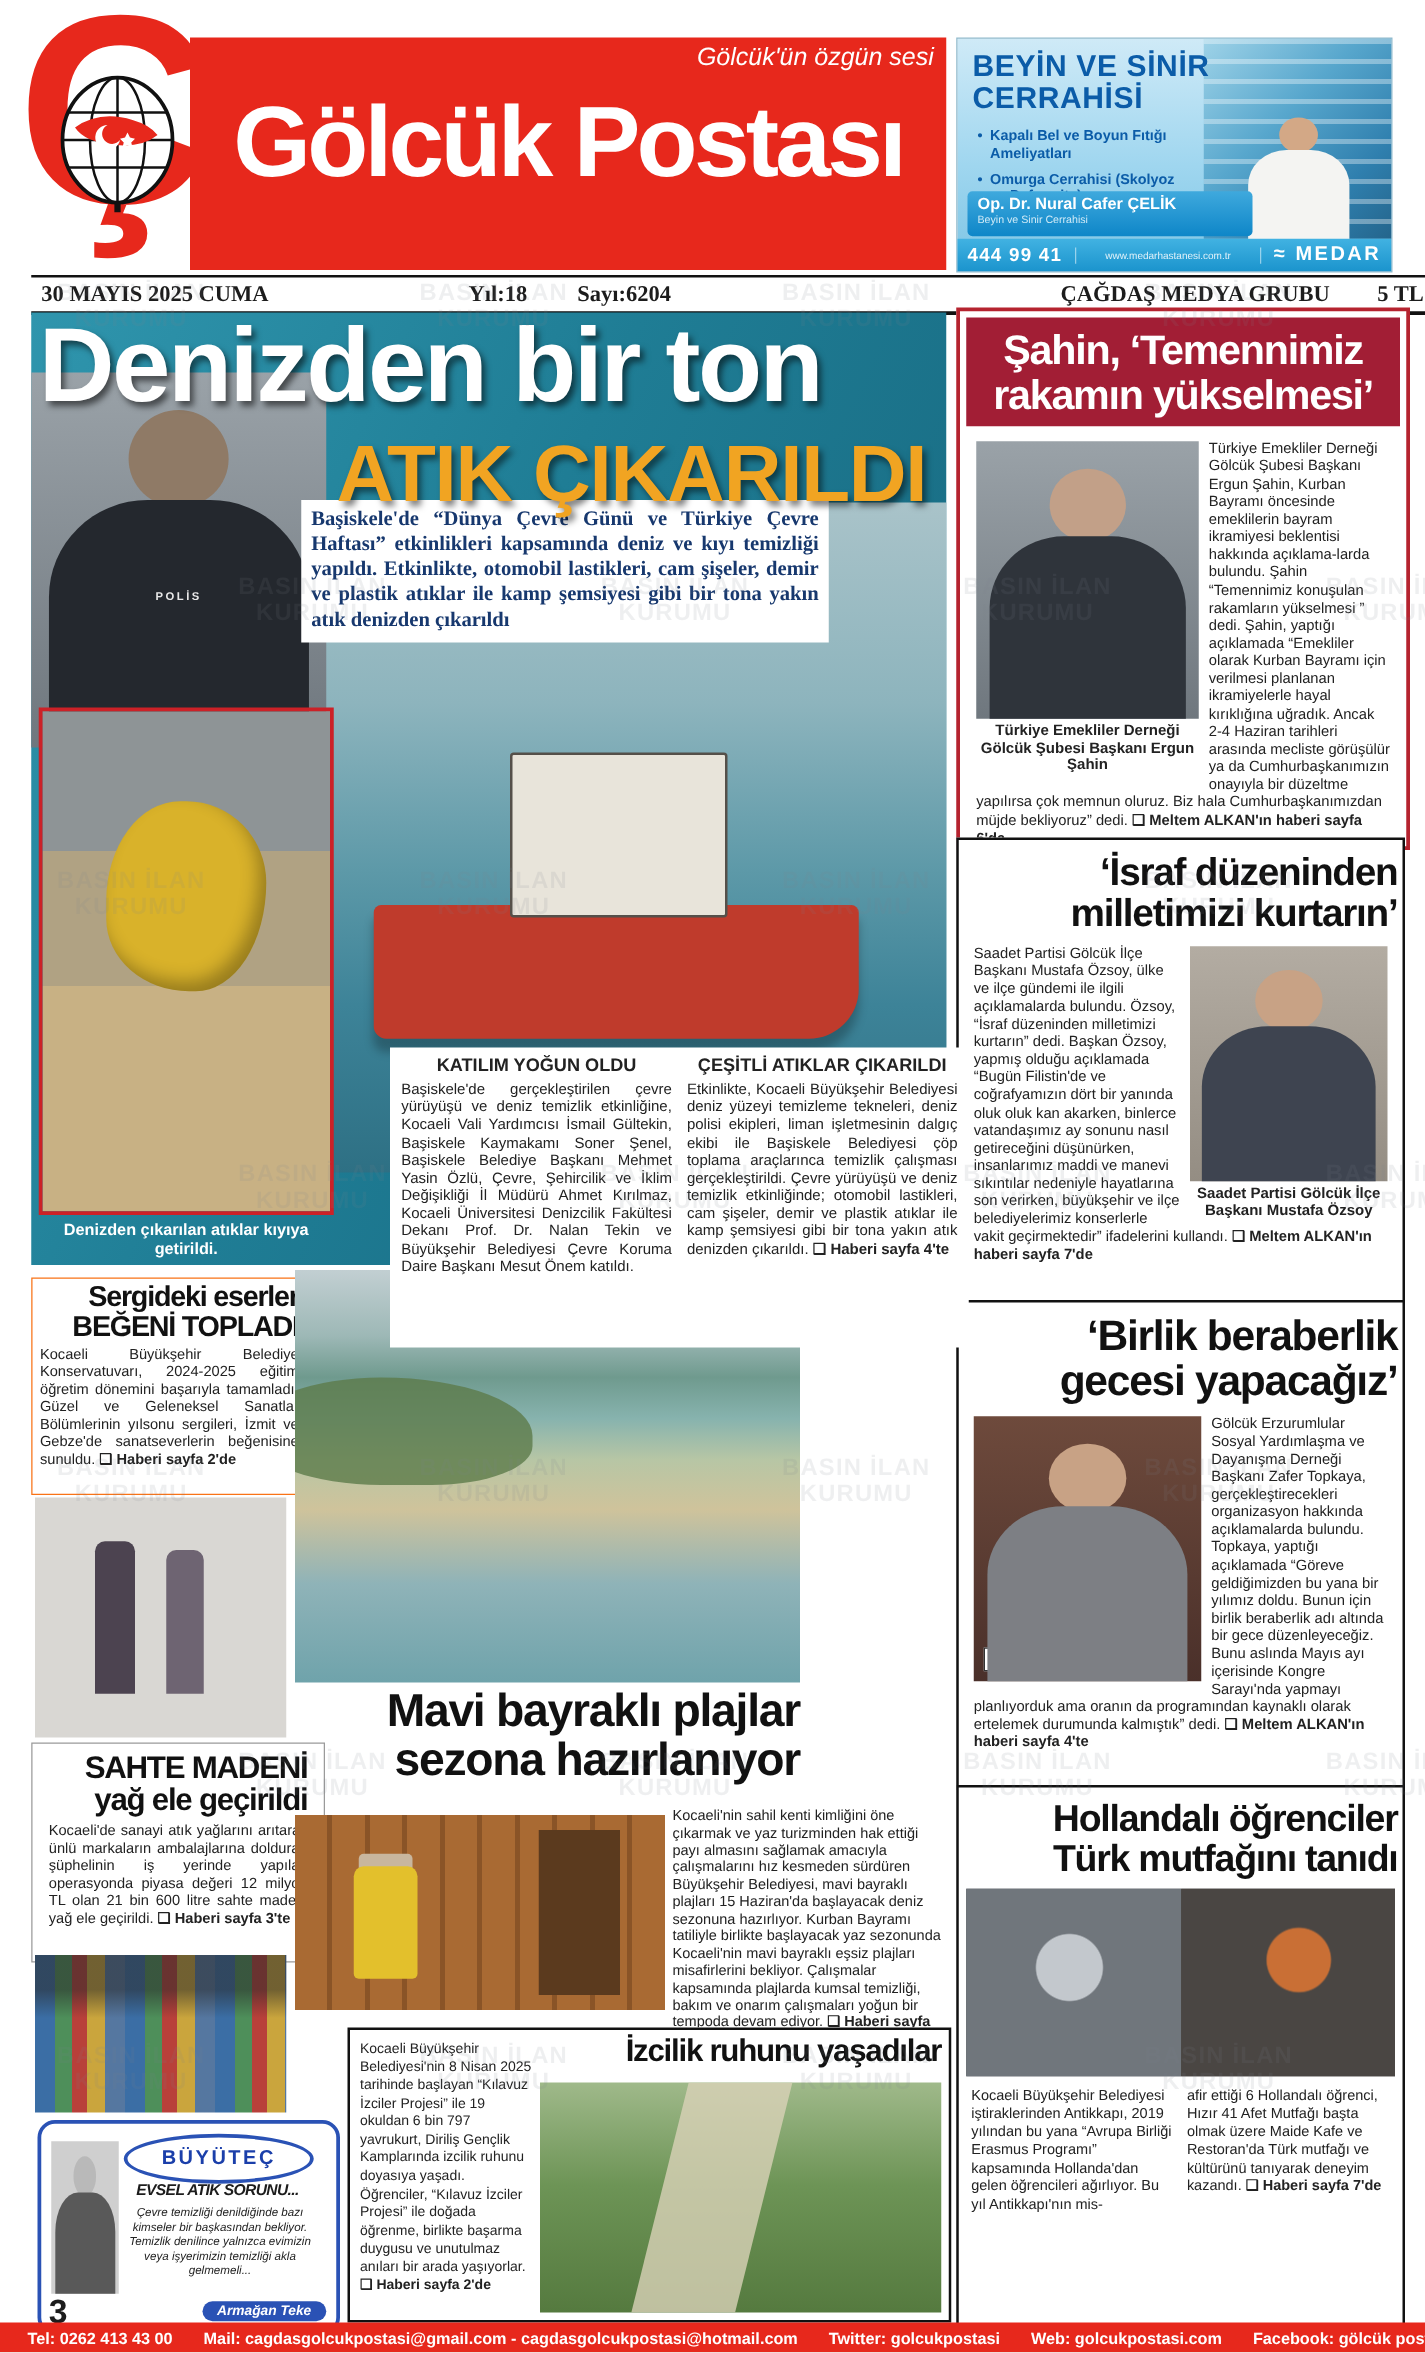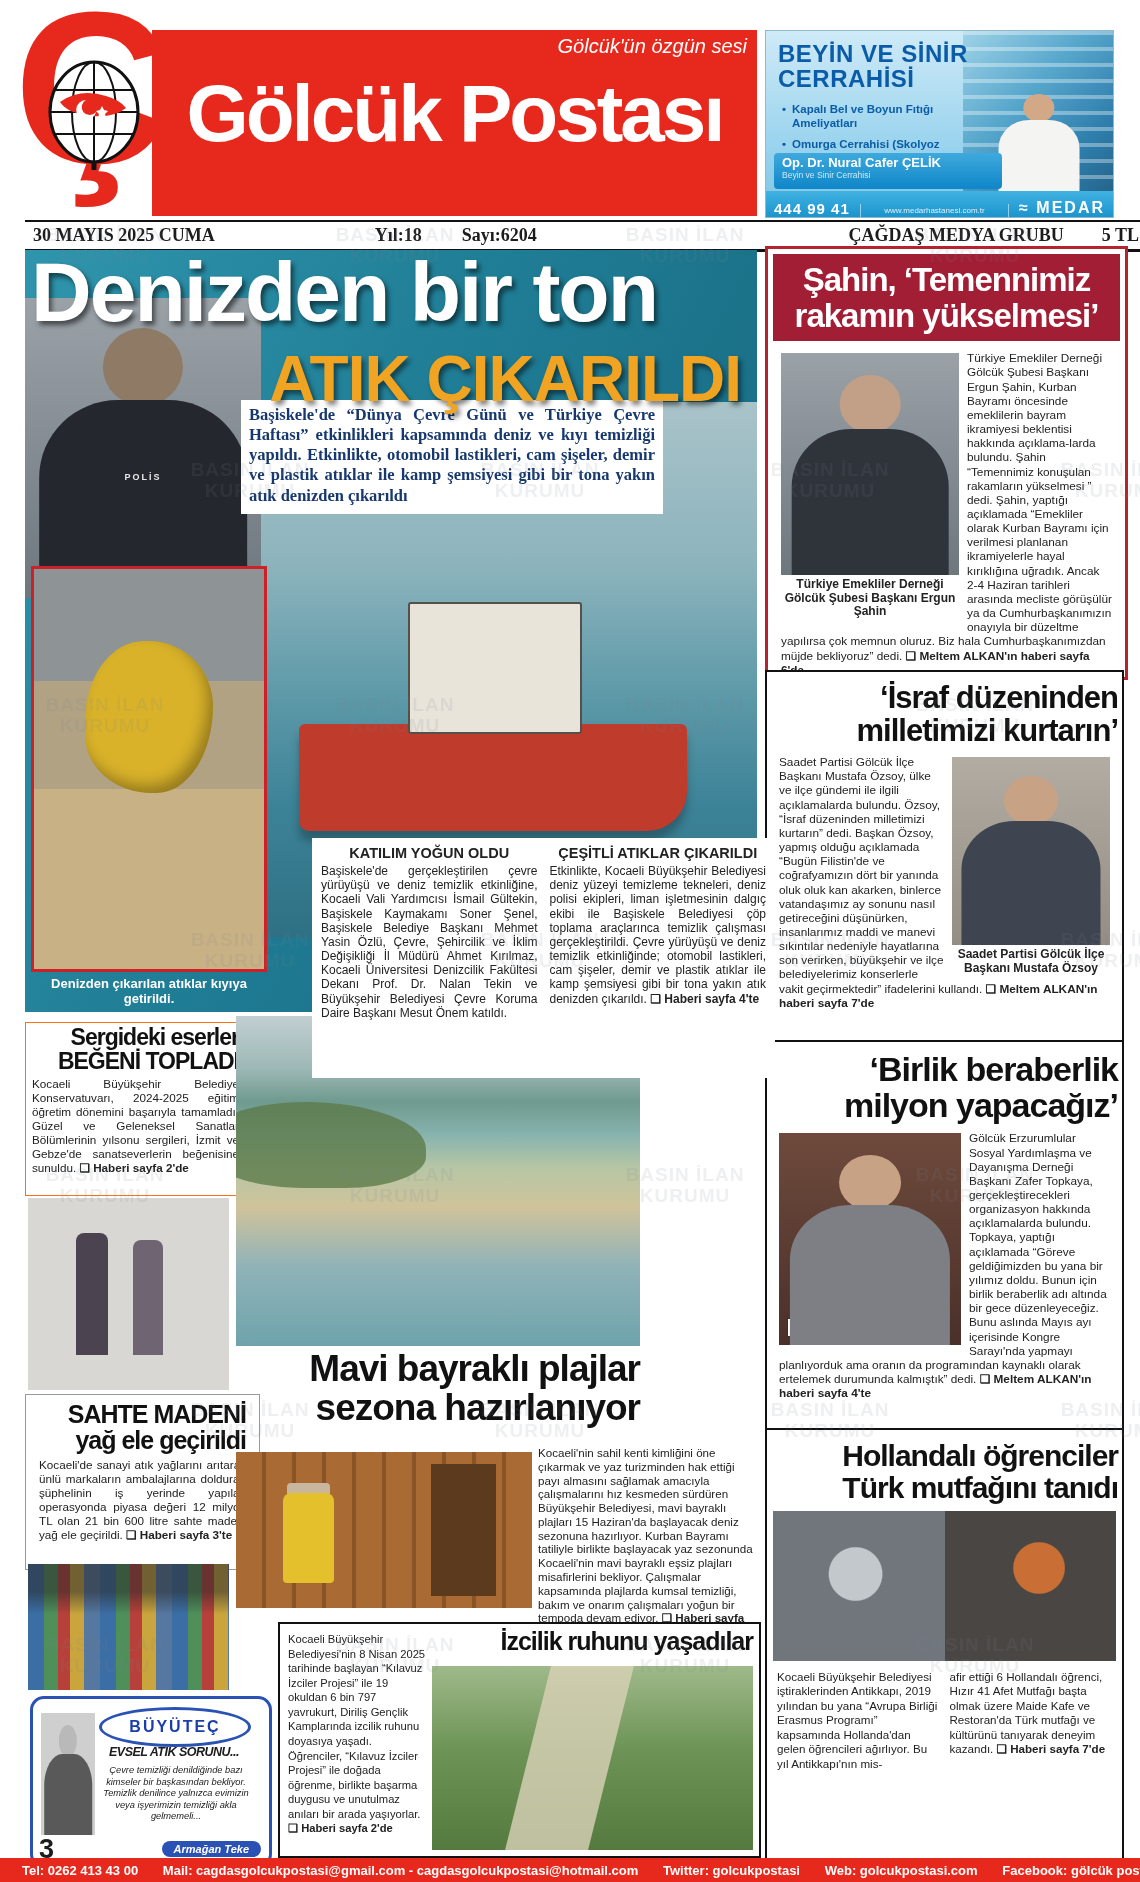--- a/index.html
+++ b/index.html
@@ -30,21 +30,21 @@
   .ad-doc{--coat:#f4f4f2;--skin:#d3a886;right:28px;top:52px;width:92px;height:108px;background:transparent}
   .ad-title{position:absolute;left:12px;top:10px;color:#0b5ca8;font-weight:800;font-size:24px;line-height:1.05;letter-spacing:.5px}
   .ad-bullets{position:absolute;left:16px;top:72px;width:168px;color:#0b5ca8;font-weight:bold;font-size:11.5px;line-height:1.2}
   .ad-bullet{margin-bottom:7px;padding-left:10px;position:relative}
   .ad-bullet::before{content:"•";position:absolute;left:0;top:0}
   .ad-chip{position:absolute;left:8px;bottom:28px;width:212px;height:30px;border-radius:4px;
       background:linear-gradient(180deg,#3fa9dd,#0e86c8);color:#fff;padding:3px 8px}
   .ad-chip-name{font-weight:bold;font-size:13px;line-height:1.1}
   .ad-chip-sub{font-size:8.5px;color:#cfeaf7}
   .ad-bar{position:absolute;left:0;right:0;bottom:0;height:26px;background:linear-gradient(180deg,#41b2e2,#1b94cd);
-      display:flex;align-items:flex-end;color:#fff;padding:0 8px;gap:10px}
+      display:flex;align-items:center;color:#fff;padding:0 8px;gap:10px}
   .ad-phone{font-weight:800;font-size:15px;letter-spacing:1px}
   .ad-site{font-size:8px;opacity:.85;flex:1;text-align:center;border-left:1px solid rgba(255,255,255,.6);
       border-right:1px solid rgba(255,255,255,.6);padding:2px 6px}
   .ad-brand{font-weight:800;font-size:16px;letter-spacing:2px}
   .ad-brand::before{content:"≈ ";font-weight:800}
   
   .dateline{left:25px;top:220px;width:1110px;height:27px;border-top:2px solid #111;border-bottom:3px solid #111;
       display:flex;align-items:center;font-family:"Liberation Serif",serif;font-weight:bold;font-size:18px;padding:0 8px}
   .dl-year{margin-left:160px}
   .dl-issue{margin-left:40px}
@@ -429,21 +429,21 @@
         <div class="ph person p-ozsoy" style="height:188px"></div>
         <div class="fig-cap">Saadet Partisi Gölcük İlçe Başkanı Mustafa Özsoy</div>
       </div>
       <span>Saadet Partisi Gölcük İlçe Başkanı Mustafa Özsoy, ülke ve ilçe gündemi ile ilgili açıklamalarda bulundu. Özsoy, “İsraf düzeninden milletimizi kurtarın” dedi. Başkan Özsoy, yapmış olduğu açıklamada “Bugün Filistin'de ve coğrafyamızın dört bir yanında oluk oluk kan akarken, binlerce vatandaşımız ay sonunu nasıl getireceğini düşünürken, insanlarımız maddi ve manevi sıkıntılar nedeniyle hayatlarına son verirken, büyükşehir ve ilçe belediyelerimiz konserlerle vakit geçirmektedir” ifadelerini kullandı. </span><span class="byline">❑ Meltem ALKAN'ın haberi sayfa 7'de</span>
     </div>
   </div>
 
   <div class="art birlik">
     <div class="blk-h birlik-head">
       <div>‘Birlik beraberlik</div>
-      <div>milyon yapacağız’</div>
+      <div>gecesi yapacağız’</div>
     </div>
     <div class="art-bd">
       <div class="fig fig-l" style="width:182px">
         <div class="ph person p-topkaya" style="height:212px">
           <span class="chip-cap">Zafer Topkaya</span>
         </div>
       </div>
       <span>Gölcük Erzurumlular Sosyal Yardımlaşma ve Dayanışma Derneği Başkanı Zafer Topkaya, gerçekleştirecekleri organizasyon hakkında açıklamalarda bulundu. Topkaya, yaptığı açıklamada “Göreve geldiğimizden bu yana bir yılımız doldu. Bunun için birlik beraberlik adı altında bir gece düzenleyeceğiz. Bunu aslında Mayıs ayı içerisinde Kongre Sarayı'nda yapmayı planlıyorduk ama oranın da programından kaynaklı olarak ertelemek durumunda kalmıştık” dedi. </span><span class="byline">❑ Meltem ALKAN'ın haberi sayfa 4'te</span>
     </div>
   </div>

